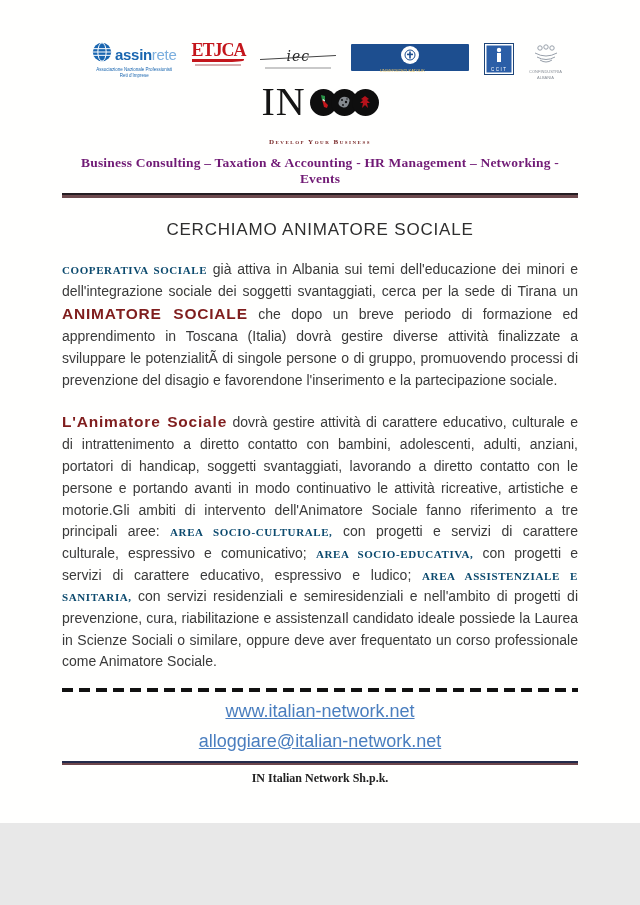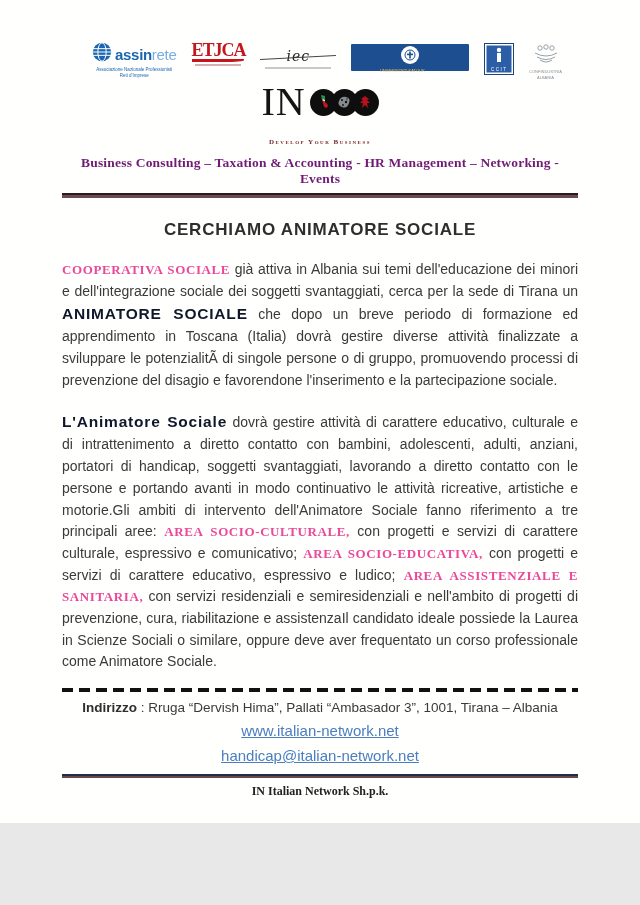--- a/index.html
+++ b/index.html
@@ -46,30 +46,30 @@
   .circles{display:flex;margin-left:4px;}
   .circle{width:27px;height:27px;border-radius:50%;background:#0e0e0e;display:flex;align-items:center;justify-content:center;}
   .circle + .circle{margin-left:-6px;}
   .brand-name{font-family:"Liberation Serif",serif;font-variant:small-caps;font-size:17px;color:#141414;letter-spacing:1.5px;margin-top:0px;}
   .brand-tag{font-variant:small-caps;font-family:"Liberation Serif",serif;font-size:7px;color:#7a2a2a;letter-spacing:1.5px;margin-top:16px;font-weight:700;}
   
   .services{font-family:"Liberation Serif",serif;font-weight:700;font-size:13.5px;color:#701a75;text-align:center;margin-top:9px;letter-spacing:0.2px;}
   .rule-thick{height:5px;margin-top:6px;background:linear-gradient(to bottom,#241d22 0 30%,#6d4a4e 30% 100%);}
   .rule-footer{height:4px;margin-top:5px;background:linear-gradient(to bottom,#232a4a 0 40%,#6d464b 40% 100%);}
   
-  .title{font-size:17px;font-weight:700;color:#2e2e2e;text-align:center;letter-spacing:0.8px;margin-top:22px;}
+  .title{font-size:17px;font-weight:400;color:#2e2e2e;text-align:center;letter-spacing:0.8px;margin-top:22px;}
   .para{font-size:14px;line-height:1.55;text-align:justify;margin-top:19px;color:#3a3a3a;}
-  .fancy{font-family:"Liberation Serif",serif;font-weight:700;font-size:13px;letter-spacing:0.6px;color:#ec4899;}
-  .bsans{font-weight:700;font-size:15.5px;color:#0f172a;letter-spacing:0.8px;}
+  .fancy{font-family:"Liberation Serif",serif;font-weight:700;font-size:11px;letter-spacing:0.6px;color:#0c4a6e;}
+  .bsans{font-weight:700;font-size:15.5px;color:#7f1d1d;letter-spacing:0.8px;}
   .dashes{height:4px;margin-top:15px;background:repeating-linear-gradient(to right,#111 0 11px,transparent 11px 17px);}
   
   .contact{text-align:center;font-size:13.5px;color:#3a3a3a;line-height:1.65;margin-top:5px;}
   .contact b{color:#2e2e2e;}
   a.link{color:#4a7ebf;text-decoration:underline;}
-  .contact .link{font-size:15px;}
+  .contact .link{font-size:18px;}
   
   .footer{text-align:center;font-family:"Liberation Serif",serif;font-size:9.5px;color:#222;line-height:1.5;margin-top:4px;}
   .footer-company{font-size:12px;font-weight:700;}
 </style>
 </head>
 <body>
 
 <div class="page">
 
   <div class="logo-row">
@@ -184,23 +184,22 @@
   <div class="title">CERCHIAMO ANIMATORE SOCIALE</div>
 
   <p class="para"><span class="fancy">COOPERATIVA SOCIALE</span><span> già  attiva in Albania sui temi dell'educazione dei minori e dell'integrazione sociale dei soggetti svantaggiati, cerca per la sede di Tirana un </span><span class="bsans">ANIMATORE SOCIALE</span><span> che dopo un breve periodo di formazione ed apprendimento in Toscana (Italia) dovrà gestire diverse attività  finalizzate a sviluppare le potenzialitÃ  di singole persone o di gruppo, promuovendo processi di prevenzione del disagio e favorendone l'inserimento e la partecipazione sociale.</span></p>
 
   <p class="para"><span class="bsans">L'Animatore Sociale</span><span> dovrà  gestire attività  di carattere educativo, culturale e di intrattenimento a diretto contatto con bambini, adolescenti, adulti, anziani, portatori di handicap, soggetti svantaggiati, lavorando a diretto contatto con le persone e portando avanti in modo continuativo le attività  ricreative, artistiche e motorie.Gli ambiti di intervento dell'Animatore Sociale fanno riferimento a tre principali aree: </span><span class="fancy">AREA SOCIO-CULTURALE,</span><span> con progetti e servizi di carattere culturale, espressivo e comunicativo; </span><span class="fancy">AREA SOCIO-EDUCATIVA,</span><span> con progetti e servizi di carattere educativo, espressivo e ludico; </span><span class="fancy">AREA ASSISTENZIALE E SANITARIA,</span><span> con servizi residenziali e semiresidenziali e nell'ambito di progetti di prevenzione, cura, riabilitazione e assistenzaIl candidato ideale possiede la Laurea in Scienze Sociali o similare, oppure deve aver frequentato un corso professionale come Animatore Sociale.</span></p>
 
 
   <div class="dashes"></div>
 
   <div class="contact">
-    <div><b>Indirizzo</b><span> : Rruga “Dervish Hima”, Pallati “Ambasador 3”, 1001, Tirana – Albania</span></div>
     <div><a class="link" href="#">www.italian-network.net</a></div>
-    <div><a class="link" href="#">handicap@italian-network.net</a></div>
+    <div><a class="link" href="#">alloggiare@italian-network.net</a></div>
   </div>
 
   <div class="rule-footer"></div>
 
   <div class="footer">
     <div class="footer-company">IN Italian Network Sh.p.k.</div>
 
   </div>
 
 </div>

